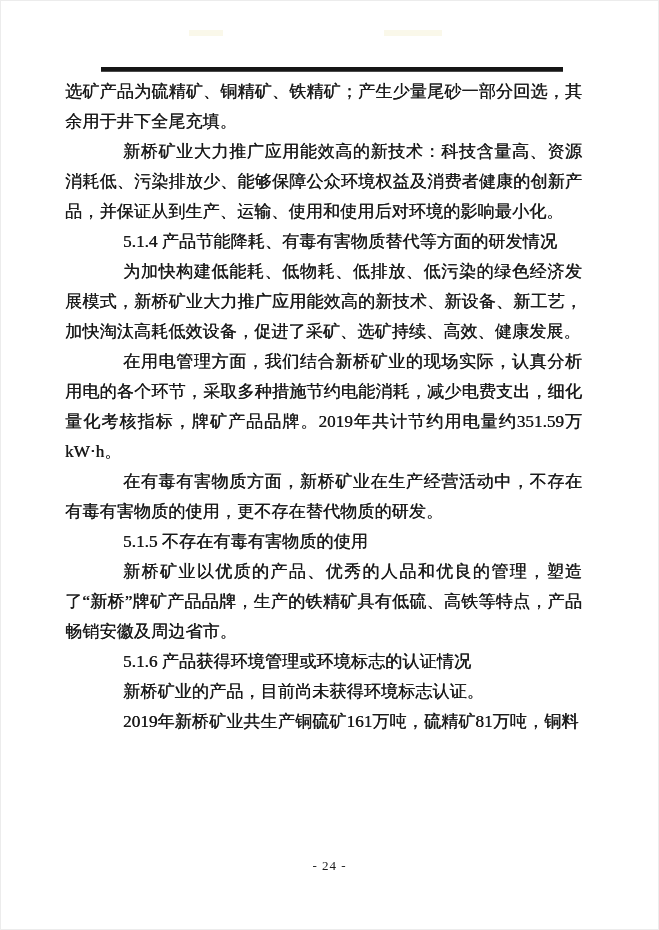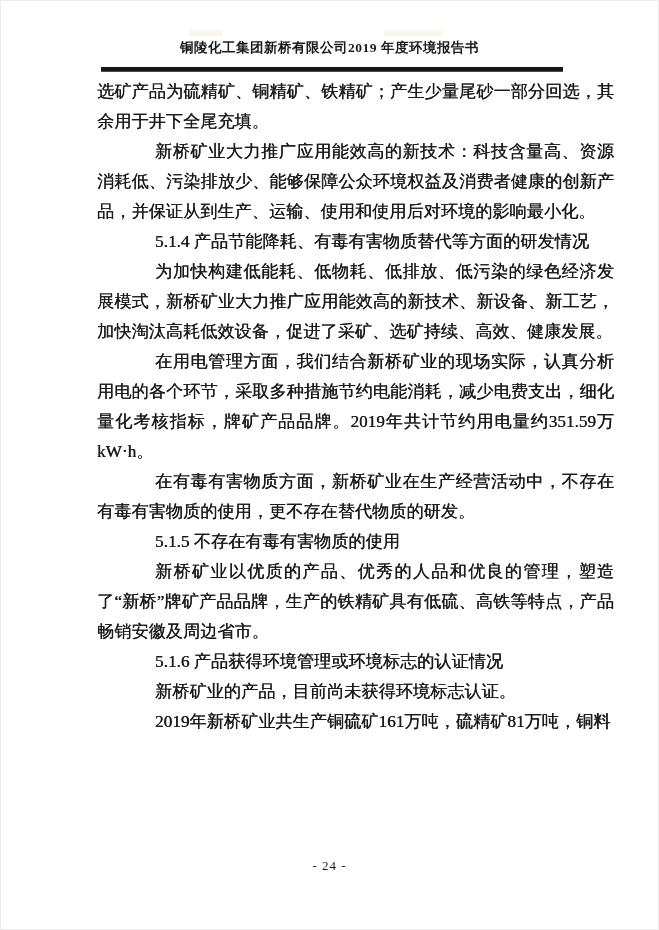--- a/index.html
+++ b/index.html
@@ -47,21 +47,20 @@
   }
   .content {
     position: absolute;
     top: 76px;
     left: 64px;
     width: 517px;
     font-size: 17.2px;
     line-height: 30px;
     text-align: justify;
     text-shadow: 0.35px 0 0 currentColor; 
-    margin-left: 32px;
   }
   .content p {
     margin: 0;
     padding: 0;
     text-indent: 58px;
   }
   .content p.cont {
     text-indent: 0;
   }
   .footer {
@@ -75,21 +74,20 @@
   }
 </style>
 </head>
 <body>
 
 <div class="page">
 
   <div class="scan-artifact artifact-1"></div>
   <div class="scan-artifact artifact-2"></div>
 
-  <div class="header-title">铜陵化工集团新桥有限公司2019 年度环境报告书</div>
 
   <div class="header-rule"></div>
 
   <div class="content">
     <p class="cont">选矿产品为硫精矿、铜精矿、铁精矿；产生少量尾砂一部分回选，其余用于井下全尾充填。</p>
     <p>新桥矿业大力推广应用能效高的新技术：科技含量高、资源消耗低、污染排放少、能够保障公众环境权益及消费者健康的创新产品，并保证从到生产、运输、使用和使用后对环境的影响最小化。</p>
     <p>5.1.4 产品节能降耗、有毒有害物质替代等方面的研发情况</p>
     <p>为加快构建低能耗、低物耗、低排放、低污染的绿色经济发展模式，新桥矿业大力推广应用能效高的新技术、新设备、新工艺，加快淘汰高耗低效设备，促进了采矿、选矿持续、高效、健康发展。</p>
     <p>在用电管理方面，我们结合新桥矿业的现场实际，认真分析用电的各个环节，采取多种措施节约电能消耗，减少电费支出，细化量化考核指标，牌矿产品品牌。2019年共计节约用电量约351.59万kW·h。</p>
     <p>在有毒有害物质方面，新桥矿业在生产经营活动中，不存在有毒有害物质的使用，更不存在替代物质的研发。</p>

